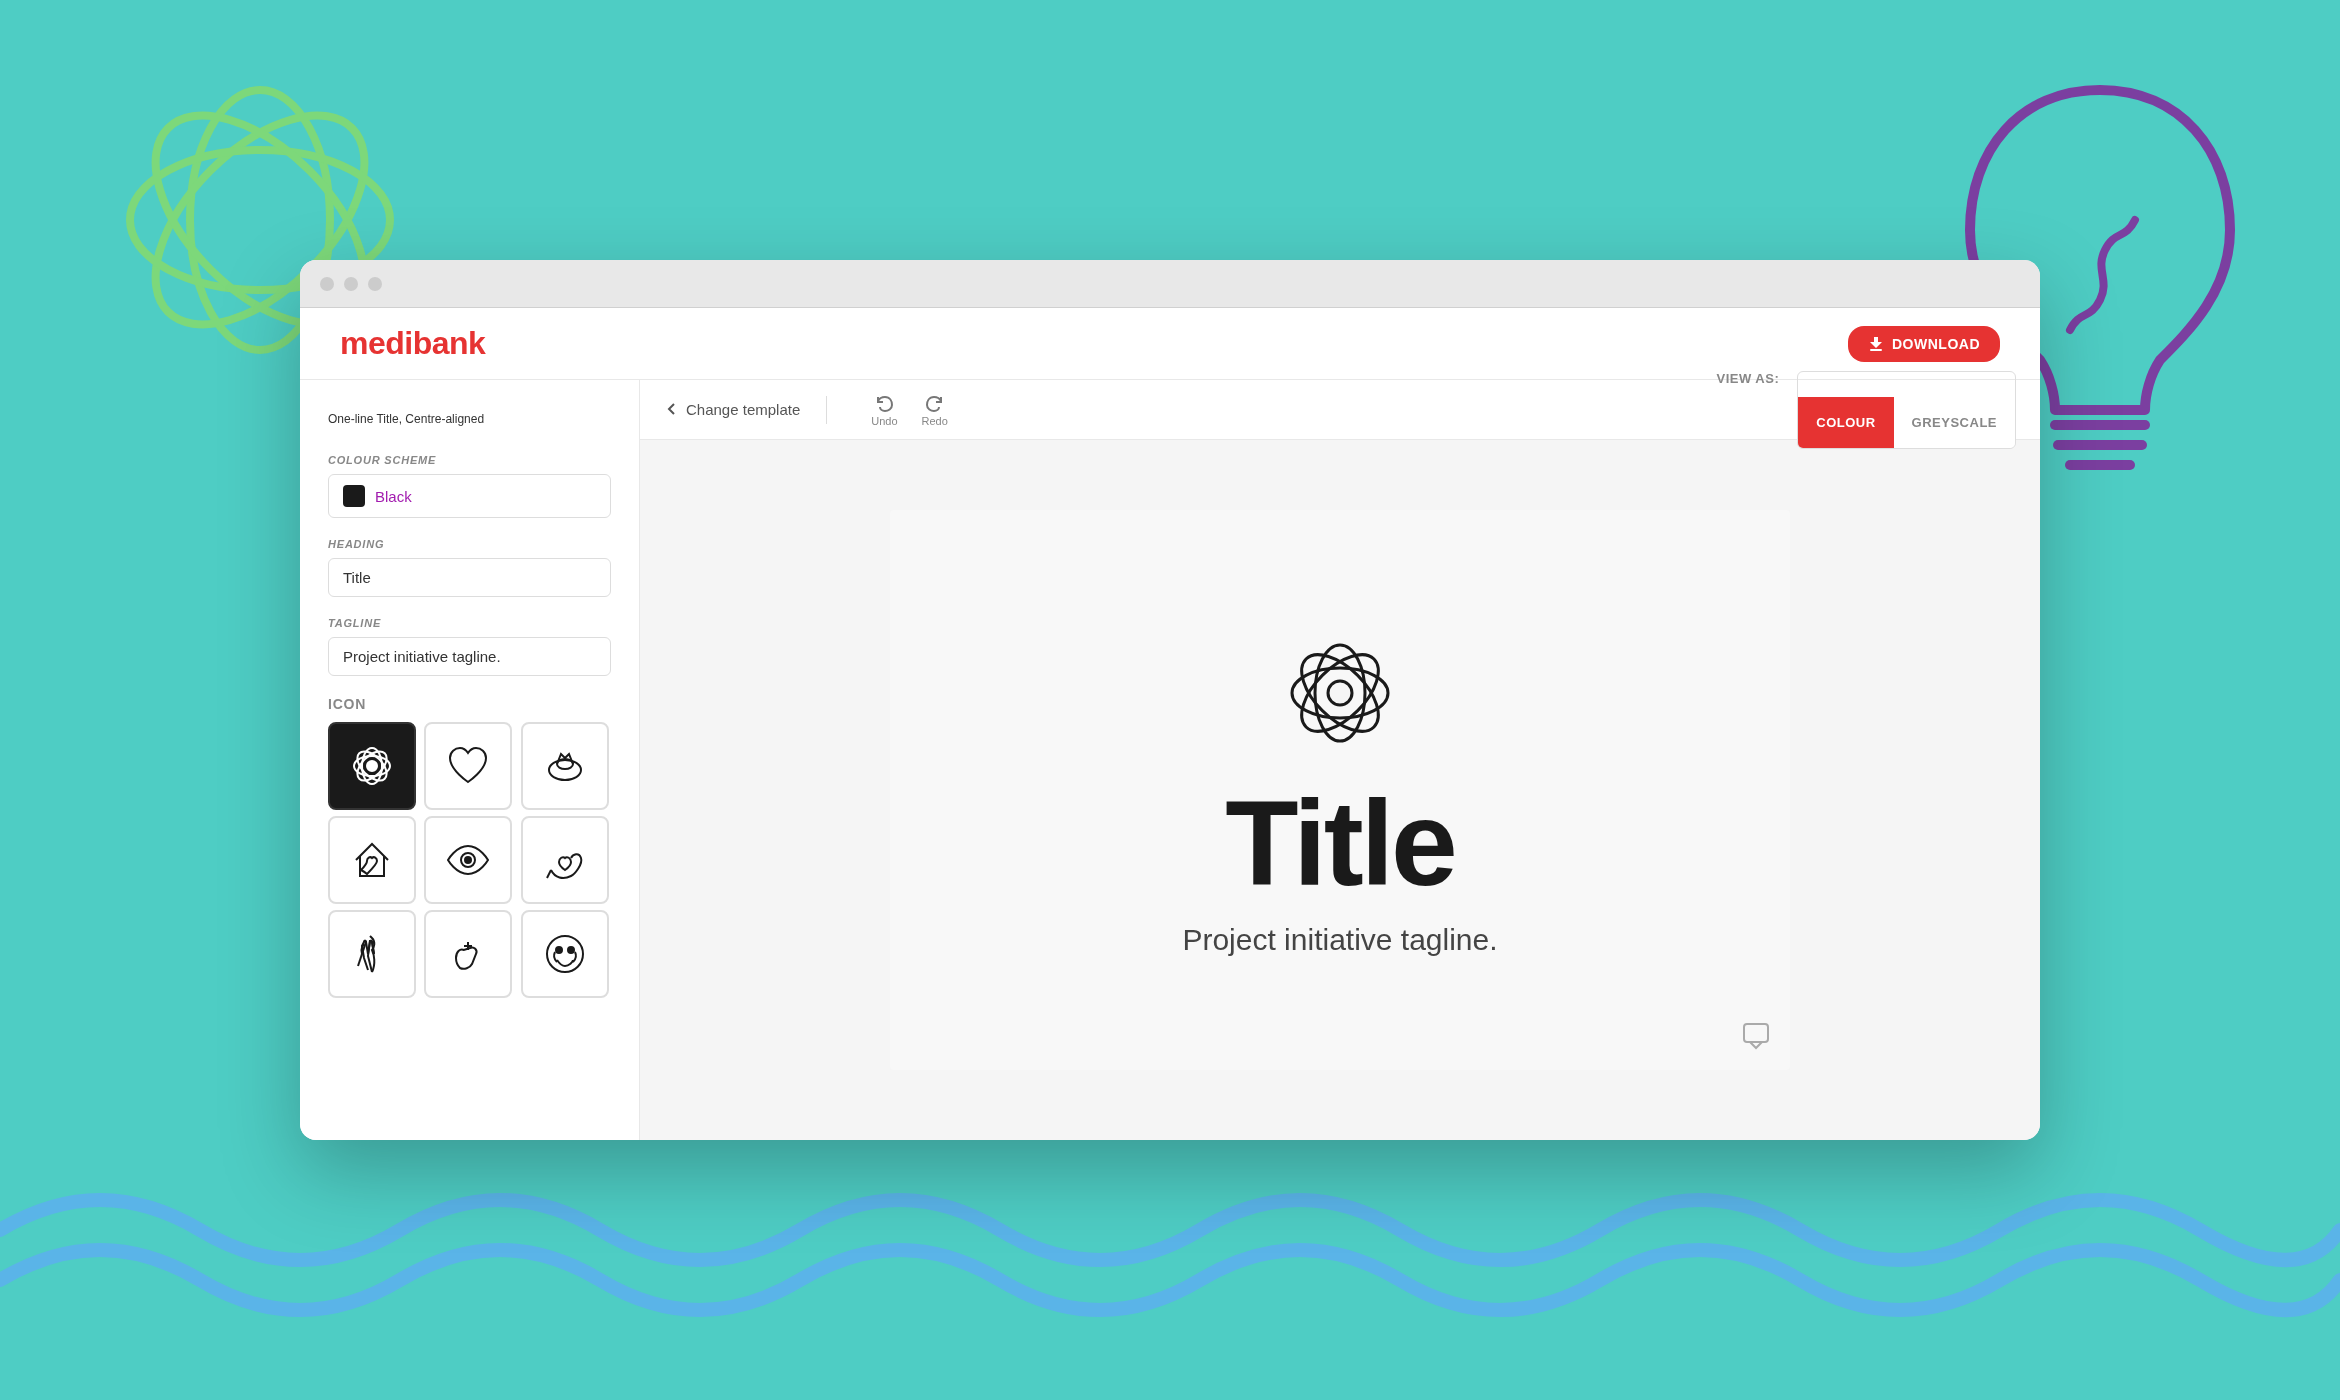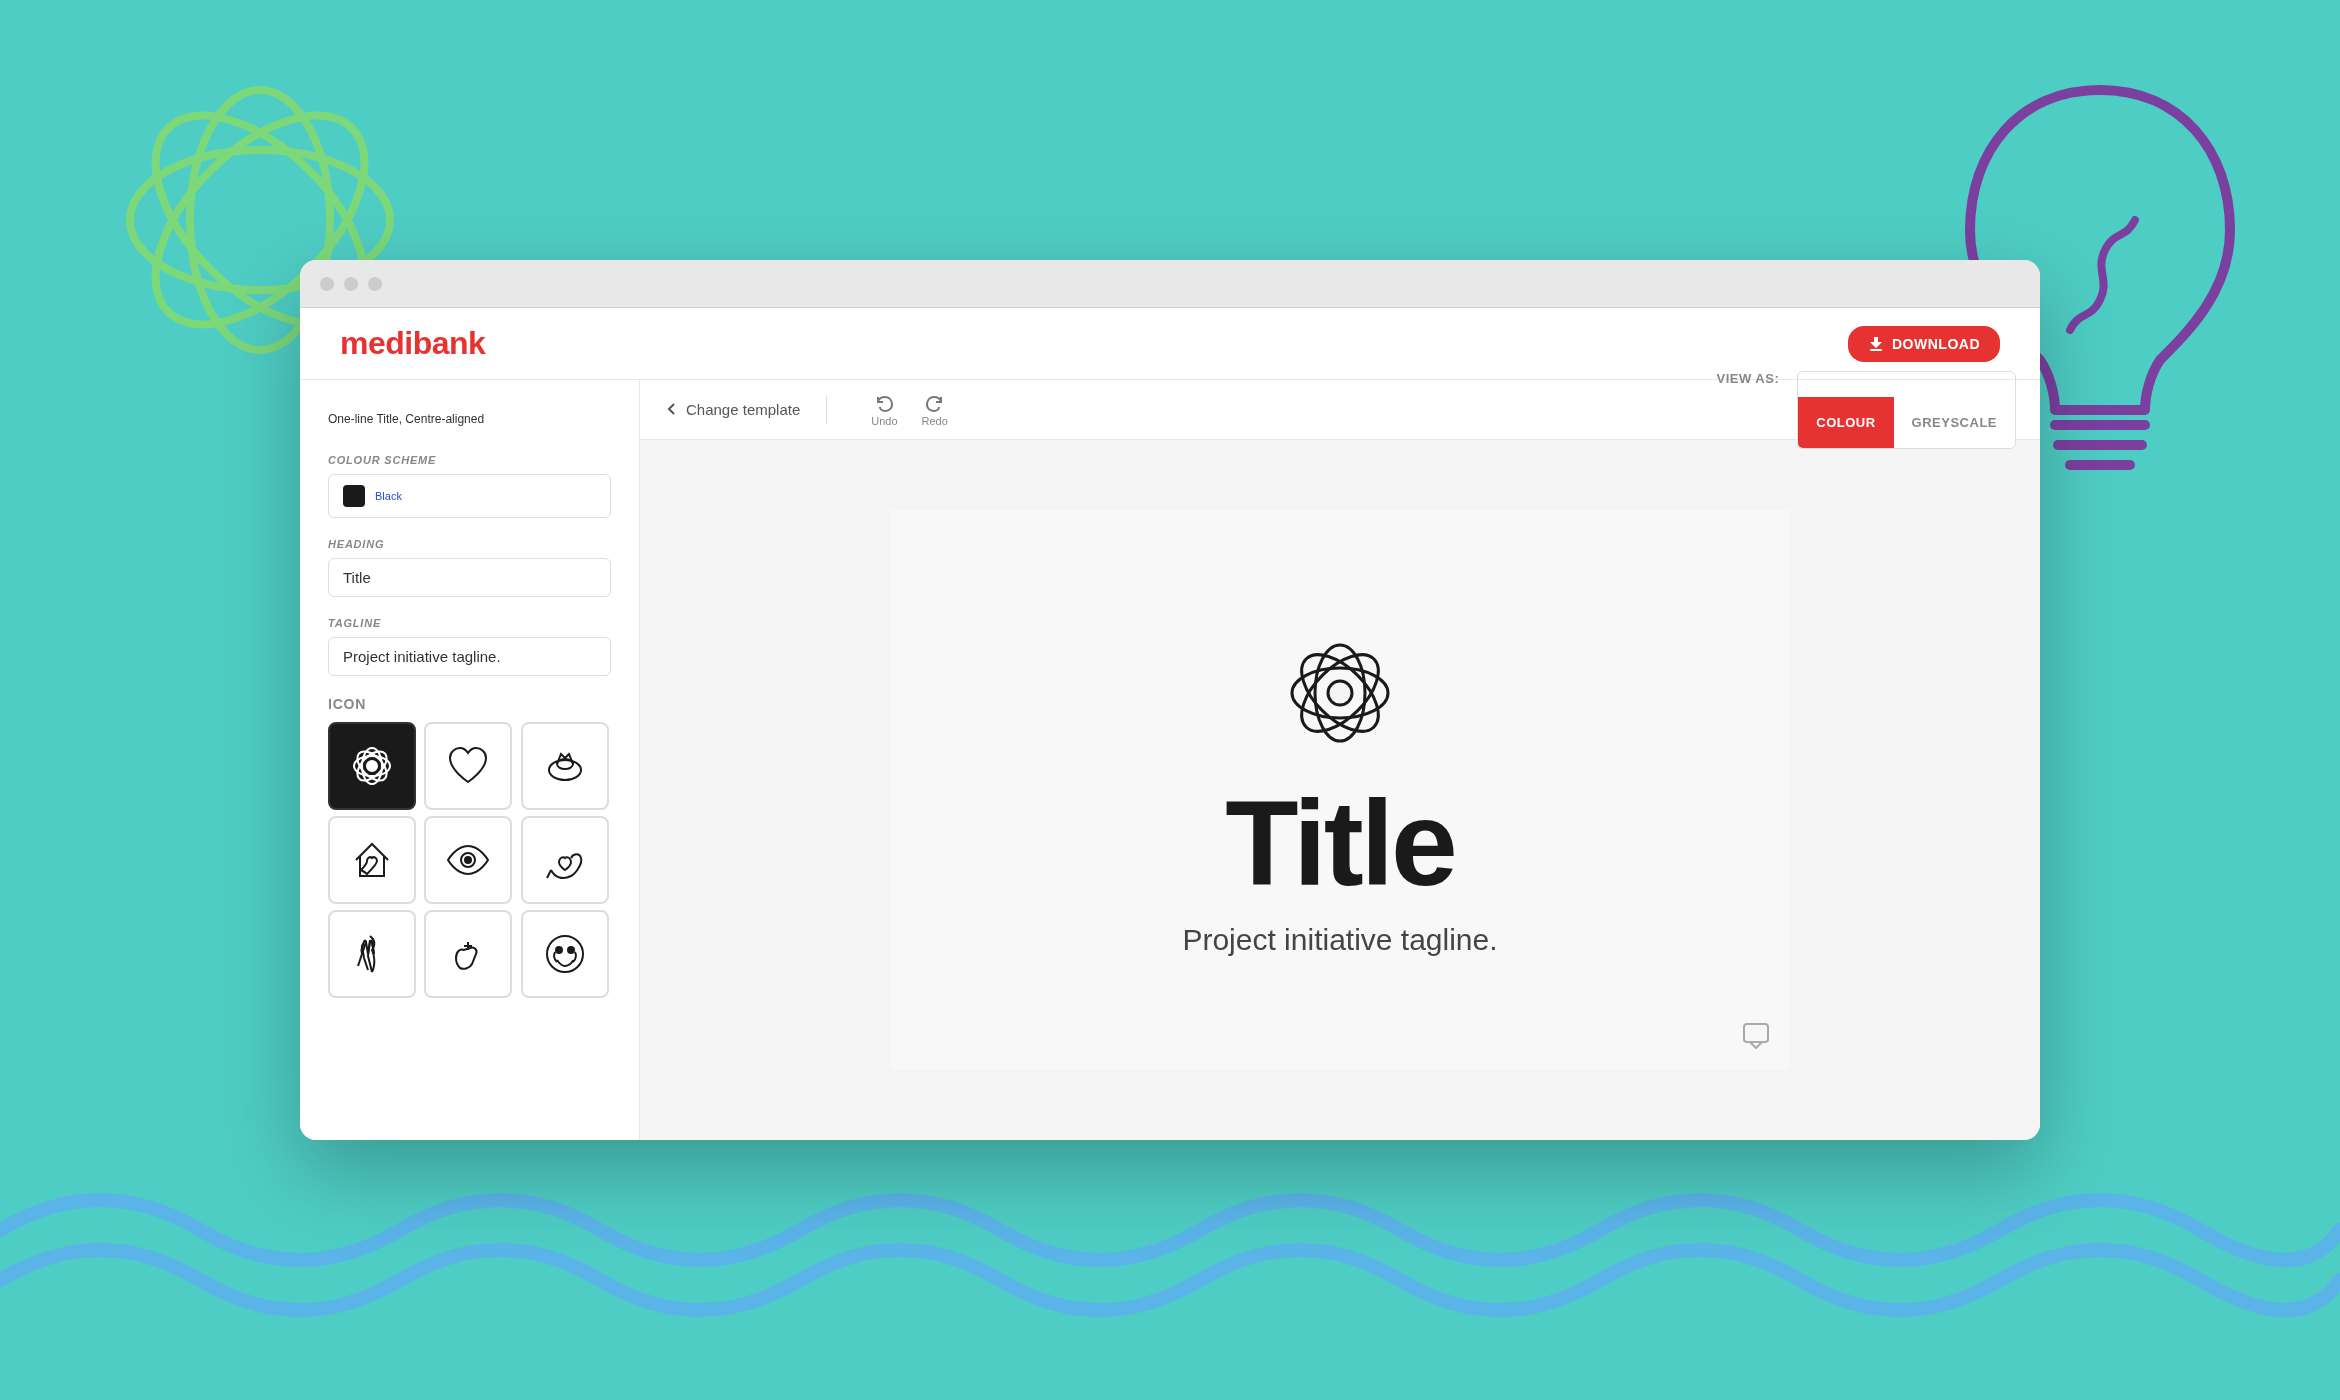--- a/index.html
+++ b/index.html
@@ -141,22 +141,22 @@
     }
 
     .colour-swatch {
       width: 22px;
       height: 22px;
       background: #1a1a1a;
       border-radius: 4px;
     }
 
     .colour-name {
-      font-size: 11px;
-      color: #1d4ed8;
+      font-size: 15px;
+      color: #a21caf;
     }
 
     .text-input {
       width: 100%;
       border: 1px solid #ddd;
       border-radius: 6px;
       padding: 10px 14px;
       font-size: 15px;
       color: #333;
       background: #fff;

